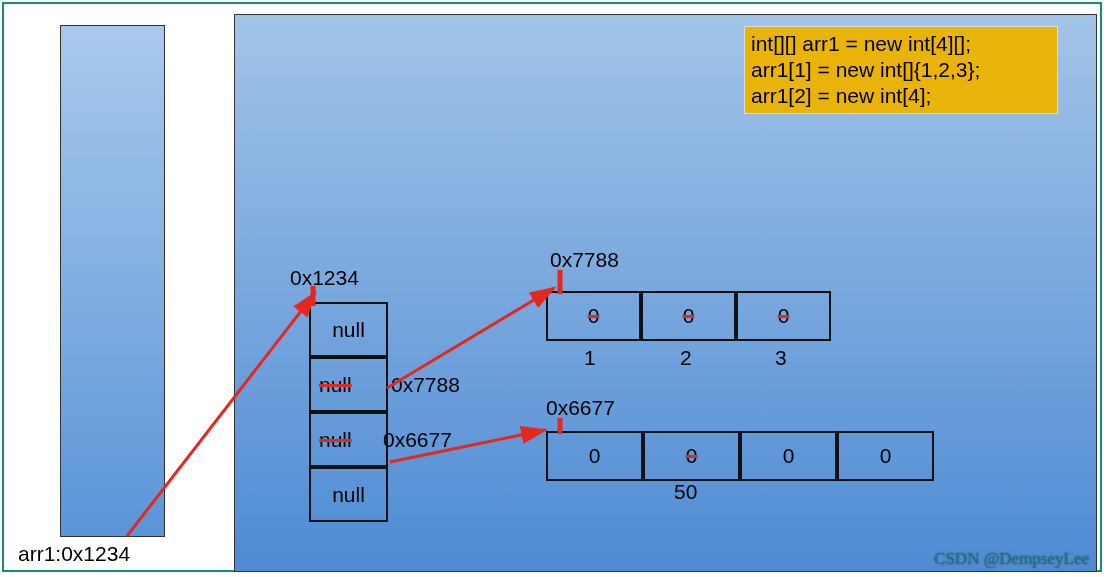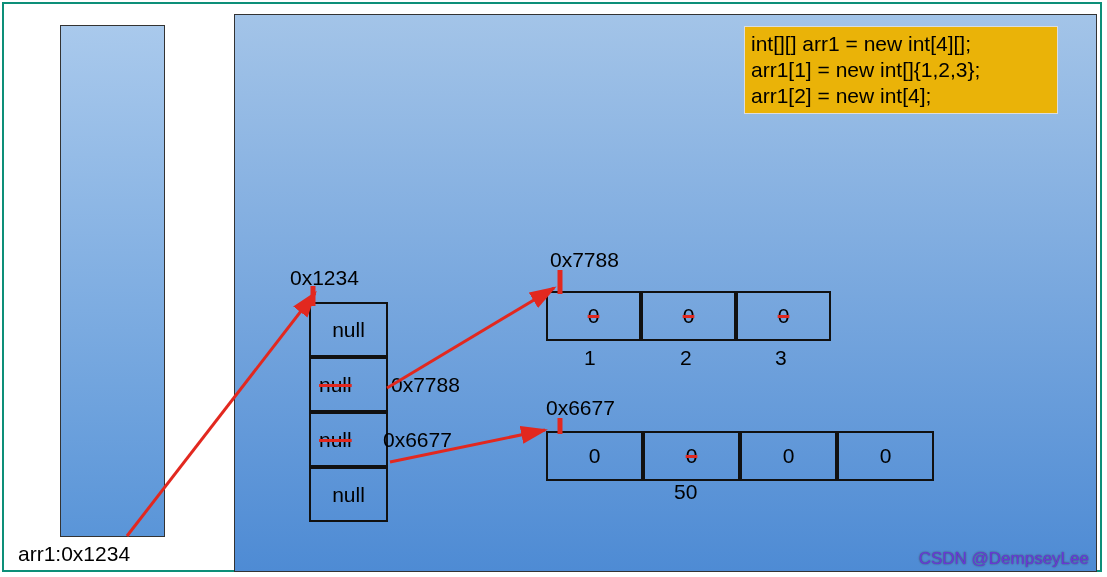--- a/index.html
+++ b/index.html
@@ -3,21 +3,21 @@
 <meta charset="utf-8">
 <style>
 html,body{margin:0;padding:0;width:1107px;height:577px;font-family:Arial,Helvetica,sans-serif;font-size:21px;color:#000;background:#fff;}
 .frame{position:absolute;left:2px;top:2px;width:1100px;height:570px;border:2px solid #0d8f79;box-sizing:border-box;}
 .heap{position:absolute;background:linear-gradient(to bottom,#a3c4e8 0%,#4e8bd4 100%);border:1px solid #333;}
 .stack{position:absolute;background:linear-gradient(to bottom,#a9c9ec 0%,#5a95d8 100%);border:1px solid #333;}
 .codebox{position:absolute;background:#eab308;border:1px solid #ddd;color:#000;font-size:21px;line-height:26px;padding:4px 6px;}
 .label{position:absolute;font-size:21px;}
 .cellbox{position:absolute;border:2px solid #111;box-sizing:border-box;display:flex;align-items:center;justify-content:center;background:transparent;}
 .strike{text-decoration:line-through;text-decoration-color:#e2281f;text-decoration-thickness:3px;}
-.wm{position:absolute;right:18px;bottom:8px;color:#6d28d9;font-size:17px;opacity:.85;text-shadow:0 0 2px #333;}
+.wm{position:absolute;right:18px;bottom:8px;color:#0f766e;font-size:17px;opacity:.85;text-shadow:0 0 2px #333;font-family:Liberation Serif, serif;}
 svg.arrows{position:absolute;left:0;top:0;width:1107px;height:577px;pointer-events:none;}
 </style>
 </head>
 <body>
 
 <div class="frame"></div>
 
 <div class="stack" style="left:60px;top:25px;width:103px;height:510px;"></div>
 <div class="label" style="left:18px;top:526px;margin-top:16px;">arr1:0x1234</div>
 

